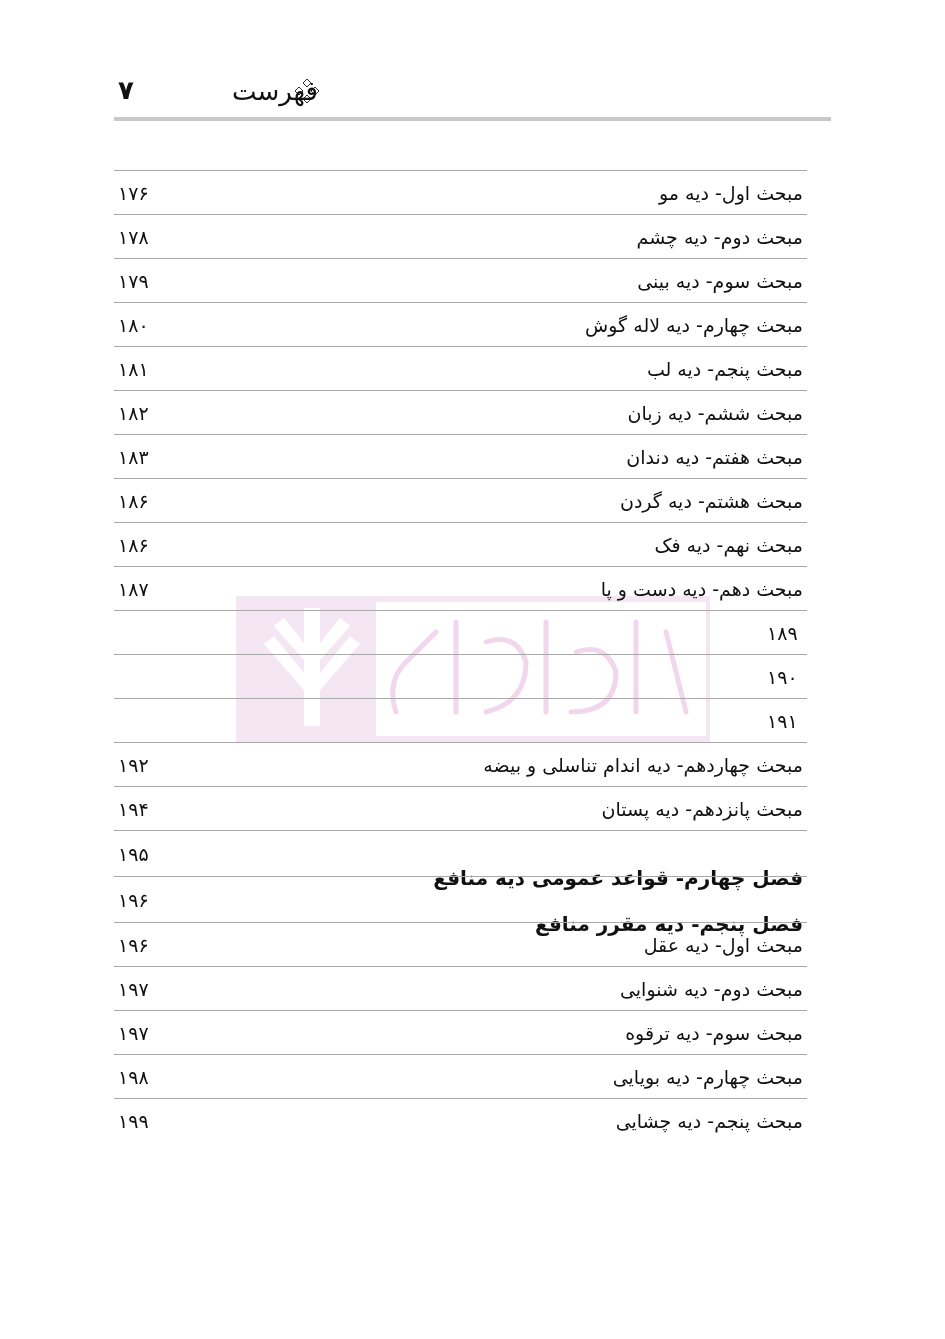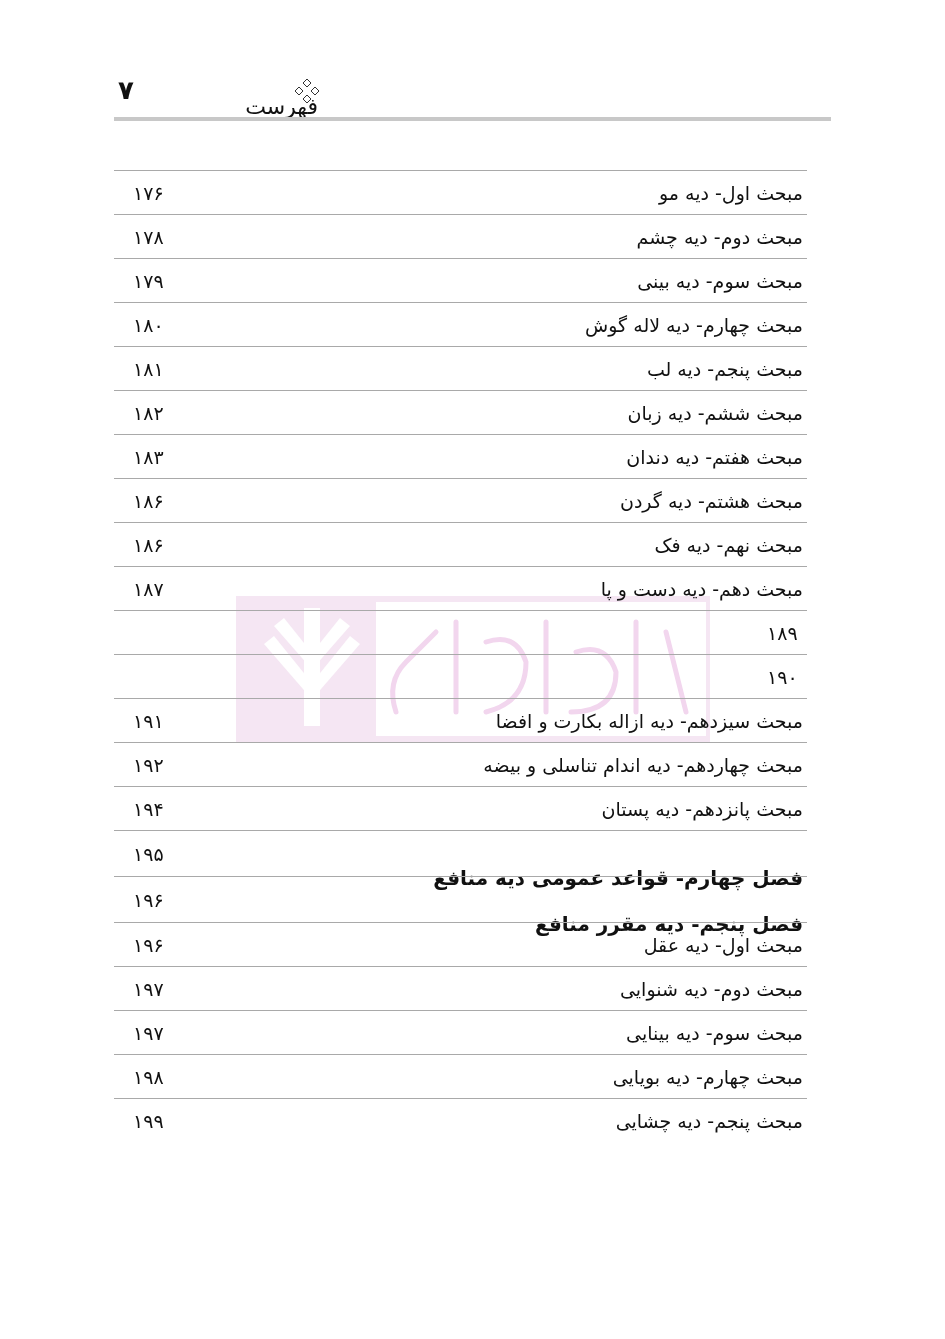--- a/index.html
+++ b/index.html
@@ -3,34 +3,34 @@
 <meta charset="utf-8">
 <style>
   html, body { margin: 0; padding: 0; }
   body {
     width: 945px; height: 1339px; background: #ffffff; position: relative; overflow: hidden;
     font-family: "DejaVu Sans", sans-serif; color: #111;
   }
   .header { position: absolute; left: 114px; top: 72px; width: 717px; height: 40px; }
   .page-num { position: absolute; left: 4px; top: 0; font-size: 26px; line-height: 36px; font-weight: bold; }
   .ornament { position: absolute; left: 180px; top: 6px; width: 26px; height: 26px; }
-  .header-title { position: absolute; left: 134px; top: 16px; width: 70px; text-align: left; font-size: 22px; line-height: 38px; direction: rtl; }
+  .header-title { position: absolute; left: 134px; top: 0; width: 70px; text-align: left; font-size: 26px; line-height: 38px; direction: rtl; }
   .header-rule { position: absolute; left: 114px; top: 117px; width: 717px; height: 4px; background: #c8c8c8; }
 
   .watermark { position: absolute; left: 236px; top: 596px; width: 474px; height: 146px; background: #f5e6f3; }
   .wm-frame { position: absolute; left: 140px; top: 6px; width: 330px; height: 134px; background: #ffffff; border: 0; }
 
   .toc { position: absolute; left: 114px; top: 170px; width: 693px; }
   .row { position: relative; border-top: 1.5px solid #a9a9a9; display: flex; flex-direction: row-reverse; justify-content: space-between; align-items: center; box-sizing: border-box; }
   .row.regular { height: 44px; }
   .row.chapter { height: 46px; }
   .row.last { border-bottom: none; }
   .title { direction: rtl; text-align: left; padding-right: 4px; font-size: 19px; white-space: nowrap; }
   .chapter .title { font-weight: bold; font-size: 20px; margin-top: 48px; }
-  .page { direction: rtl; font-size: 19px; padding-left: 4px; min-width: 40px; text-align: left; margin-left: 15px; }
+  .page { direction: rtl; font-size: 19px; padding-left: 4px; min-width: 40px; text-align: left; }
   .chapter .page { font-weight: normal; }
 </style>
 </head>
 <body>
 
 <div class="header">
   <span class="page-num">۷</span>
   <svg class="ornament" viewBox="0 0 26 26">
     <g fill="none" stroke="#333" stroke-width="1">
       <polygon points="13,1 17,5 13,9 9,5"></polygon>
@@ -109,21 +109,20 @@
       <span class="title">مبحث دهم- دیه دست و پا</span>
       <span class="page">۱۸۷</span>
     </div>
   <div class="row regular">
       <span class="page">۱۸۹</span>
     </div>
   <div class="row regular">
       <span class="page">۱۹۰</span>
     </div>
   <div class="row regular">
-      <span class="title">مبحث سیزدهم- دیه ازاله بکارت و افضا</span>
       <span class="page">۱۹۱</span>
     </div>
   <div class="row regular">
       <span class="title">مبحث چهاردهم- دیه اندام تناسلی و بیضه</span>
       <span class="page">۱۹۲</span>
     </div>
   <div class="row regular">
       <span class="title">مبحث پانزدهم- دیه پستان</span>
       <span class="page">۱۹۴</span>
     </div>
@@ -137,21 +136,21 @@
     </div>
   <div class="row regular">
       <span class="title">مبحث اول- دیه عقل</span>
       <span class="page">۱۹۶</span>
     </div>
   <div class="row regular">
       <span class="title">مبحث دوم- دیه شنوایی</span>
       <span class="page">۱۹۷</span>
     </div>
   <div class="row regular">
-      <span class="title">مبحث سوم- دیه بینایی</span>
+      <span class="title">مبحث سوم- دیه ترقوه</span>
       <span class="page">۱۹۷</span>
     </div>
   <div class="row regular">
       <span class="title">مبحث چهارم- دیه بویایی</span>
       <span class="page">۱۹۸</span>
     </div>
   <div class="row regular last">
       <span class="title">مبحث پنجم- دیه چشایی</span>
       <span class="page">۱۹۹</span>
     </div>

